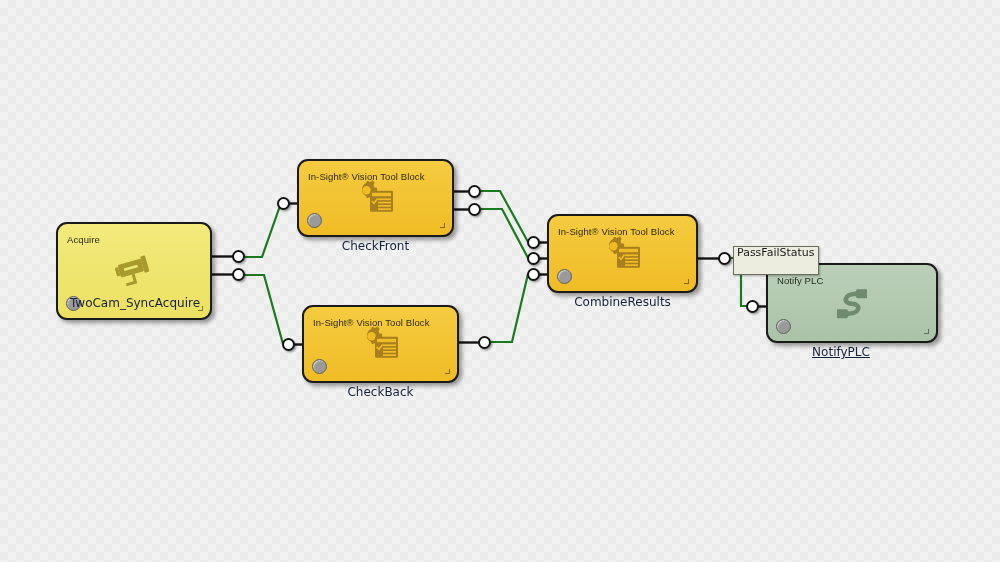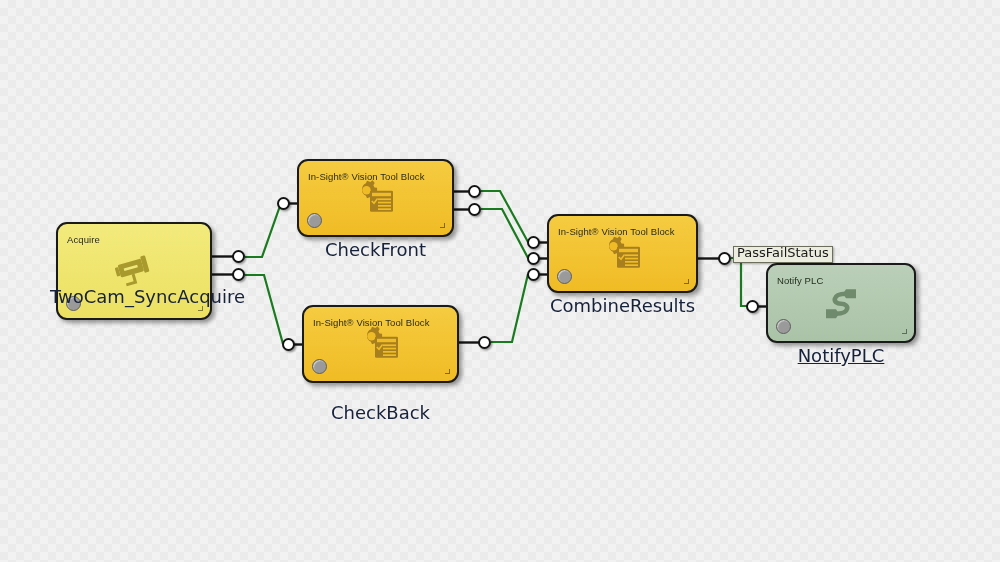--- a/index.html
+++ b/index.html
@@ -83,42 +83,42 @@
     right: 7px;
     bottom: 7px;
     width: 4px;
     height: 4px;
     border-right: 1.5px solid rgba(0,0,0,0.45);
     border-bottom: 1.5px solid rgba(0,0,0,0.45);
   }
   .node-label {
     position: absolute;
     text-align: center;
-    font-size: 18px;
+    font-size: 12px;
     color: #16213a;
     white-space: nowrap;
     font-family: "DejaVu Sans", sans-serif;
   }
   .port {
     position: absolute;
     width: 13px;
     height: 13px;
     border-radius: 50%;
     background: #ffffff;
     border: 2.2px solid #141414;
     box-shadow: 1.5px 1.5px 2px rgba(0,0,0,0.35);
     box-sizing: border-box;
   }
   .wire-label {
     position: absolute;
     background: #ececdf;
     border: 1px solid #6e6e5e;
-    font-size: 13px;
+    font-size: 11px;
     color: #1a1a1a;
-    padding: 1px 3px 4px 3px;
+    padding: 1px 3px 16px 3px;
     white-space: nowrap;
     line-height: 10px;
     font-family: "DejaVu Sans", sans-serif;
     box-shadow: 1px 1px 2px rgba(0,0,0,0.3);
   }
 </style>
 </head>
 <body>
 
 <div id="canvas">
@@ -154,21 +154,21 @@
               <rect x="33" y="7" width="5" height="17" rx="1.2"></rect>
               <rect x="5.5" y="11" width="3.5" height="9" rx="1"></rect>
               <rect x="14" y="14" width="14" height="2.6" fill="#efe87a"></rect>
               <path d="M20 22 l0 7 l-8 0 l0 3 l11 0 l0 -10 z"></path>
             </g>
           </svg>
         </div>
         <div class="status-dot"></div>
         <div class="resize-grip"></div>
       </div>
-      <div class="node-label" style="left: 50px; top: 286px; width: 170px;">TwoCam_SyncAcquire</div>
+      <div class="node-label" style="left: 50px; top: 296px; width: 170px;">TwoCam_SyncAcquire</div>
       <div class="node vtb" style="left: 297px; top: 159px; width: 157px; height: 78px;">
         <div class="node-header">In-Sight® Vision Tool Block</div>
         <div class="node-icon">
           <svg width="46" height="40" viewBox="0 0 46 40">
             <g fill="#a87f1e">
               <path d="M14 2 l3.4 1.1 l2.2 -1.6 l2.1 2.6 l-1.3 2.3 l1.1 2.2 l2.6 0.4 l0 3.4 l-2.6 0.4 l-1.1 2.2 l1.3 2.3 l-2.1 2.6 l-2.2 -1.6 l-3.4 1.1 l-1.1 -2.4 a7 7 0 0 1 0 -12.6 z"></path>
               <circle cx="13.5" cy="11.5" r="4.2" fill="#f0bc25"></circle>
               <rect x="17" y="12" width="23" height="21" rx="1.2"></rect>
               <rect x="19" y="14" width="19" height="3.4" fill="#f0bc25"></rect>
               <rect x="25" y="19.6" width="13" height="1.7" fill="#f0bc25"></rect>
@@ -196,21 +196,21 @@
               <rect x="25" y="22.900000000000002" width="13" height="1.7" fill="#f0bc25"></rect>
               <rect x="25" y="26.200000000000003" width="13" height="1.7" fill="#f0bc25"></rect>
               <rect x="25" y="29.5" width="13" height="1.7" fill="#f0bc25"></rect>
               <path d="M19.3 21.6 l1.6 1.7 l3.1 -4.0 l1.1 0.9 l-4.0 5.4 l-2.9 -2.9 z" fill="#f0bc25"></path>
             </g>
           </svg>
         </div>
         <div class="status-dot"></div>
         <div class="resize-grip"></div>
       </div>
-      <div class="node-label" style="left: 302px; top: 402px; width: 157px;">CheckBack</div>
+      <div class="node-label" style="left: 302px; top: 385px; width: 157px;">CheckBack</div>
       <div class="node vtb" style="left: 547px; top: 214px; width: 151px; height: 79px;">
         <div class="node-header">In-Sight® Vision Tool Block</div>
         <div class="node-icon">
           <svg width="46" height="40" viewBox="0 0 46 40">
             <g fill="#a87f1e">
               <path d="M14 2 l3.4 1.1 l2.2 -1.6 l2.1 2.6 l-1.3 2.3 l1.1 2.2 l2.6 0.4 l0 3.4 l-2.6 0.4 l-1.1 2.2 l1.3 2.3 l-2.1 2.6 l-2.2 -1.6 l-3.4 1.1 l-1.1 -2.4 a7 7 0 0 1 0 -12.6 z"></path>
               <circle cx="13.5" cy="11.5" r="4.2" fill="#f0bc25"></circle>
               <rect x="17" y="12" width="23" height="21" rx="1.2"></rect>
               <rect x="19" y="14" width="19" height="3.4" fill="#f0bc25"></rect>
               <rect x="25" y="19.6" width="13" height="1.7" fill="#f0bc25"></rect>
@@ -218,21 +218,21 @@
               <rect x="25" y="26.200000000000003" width="13" height="1.7" fill="#f0bc25"></rect>
               <rect x="25" y="29.5" width="13" height="1.7" fill="#f0bc25"></rect>
               <path d="M19.3 21.6 l1.6 1.7 l3.1 -4.0 l1.1 0.9 l-4.0 5.4 l-2.9 -2.9 z" fill="#f0bc25"></path>
             </g>
           </svg>
         </div>
         <div class="status-dot"></div>
         <div class="resize-grip"></div>
       </div>
       <div class="node-label" style="left: 540px; top: 295px; width: 165px;">CombineResults</div>
-      <div class="node plc" style="left: 766px; top: 263px; width: 150px; height: 80px; text-decoration: underline;">
+      <div class="node plc" style="left: 766px; top: 263px; width: 172px; height: 80px; text-decoration: underline;">
         <div class="node-header">Notify PLC</div>
         <div class="node-icon">
           <svg width="46" height="40" viewBox="0 0 46 40">
             <g fill="none" stroke="#6f8a6c" stroke-width="4.6">
               <path d="M28 10 C 14 10, 14 20, 23 20 C 32 20, 32 30, 18 30"></path>
             </g>
             <path d="M28 5.5 l10 0 l0 9 l-10 0 l-3 -4.5 z" fill="#6f8a6c"></path>
             <path d="M18 25.5 l-10 0 l0 9 l10 0 l3 -4.5 z" fill="#6f8a6c"></path>
           </svg>
         </div>

